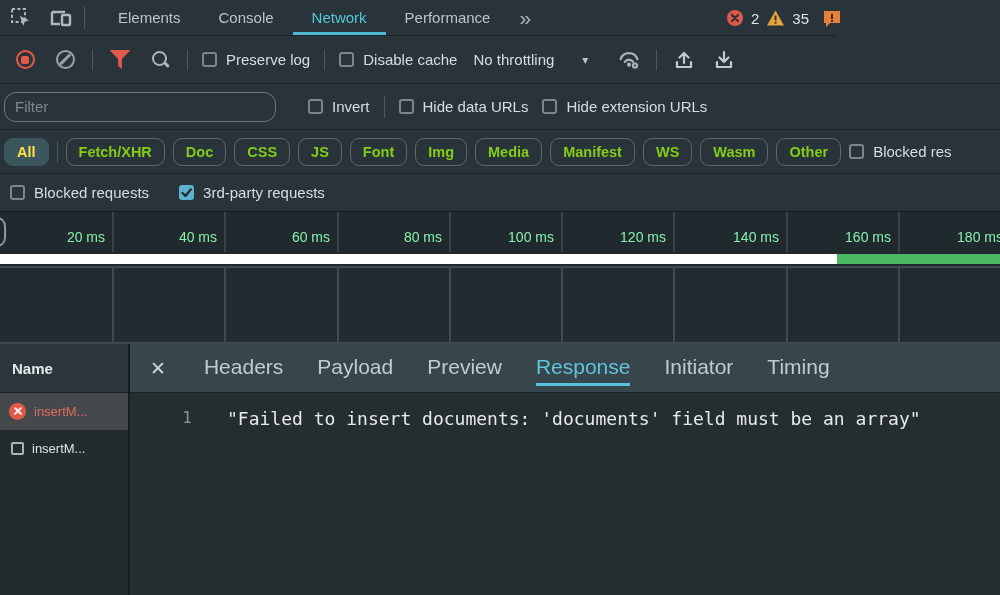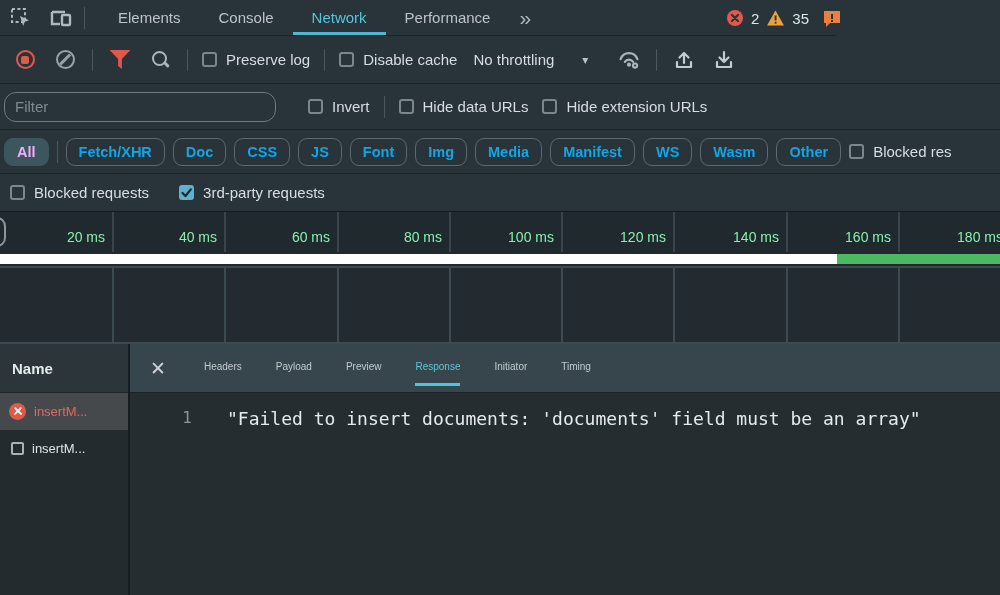--- a/index.html
+++ b/index.html
@@ -51,22 +51,22 @@
     border-bottom:1px solid #1c2428; display:flex; align-items:center; gap:14px; padding:0 4px; }
   .filter-input { width:272px; height:30px; border:1.5px solid #6e7b81; border-radius:12px;
     background:transparent; color:#d8dde0; font-size:15px; padding:0 10px;
     font-family:"Liberation Sans", sans-serif; margin-right:18px; }
   .filter-input::placeholder { color:#7e8a90; }
 
   
   .chipsrow { left:0; top:130px; width:1000px; height:44px; background:#28343a;
     border-bottom:1px solid #1c2428; display:flex; align-items:center; gap:8px; padding:0 4px; overflow:hidden; }
   .chip { height:28px; display:flex; align-items:center; padding:0 12px; border:1.5px solid #5b686e;
-    border-radius:9px; font-size:14.5px; font-weight:600; color:#0ea5e9; white-space:nowrap; }
-  .chip.selected { background:#3c565e; border-color:#3c565e; color:#f0abfc; }
+    border-radius:9px; font-size:14.5px; font-weight:600; color:#84cc16; white-space:nowrap; }
+  .chip.selected { background:#3c565e; border-color:#3c565e; color:#fde047; }
   .chips-cb { display:flex; align-items:center; gap:9px; margin-left:0; }
 
   
   .blockedrow { left:0; top:174px; width:1000px; height:38px; background:#28343a;
     border-bottom:1px solid #141b1f; display:flex; align-items:center; gap:9px; padding:0 10px; }
   .gap26 { width:12px; }
 
   
   .ruler { left:0; top:212px; width:1000px; height:40px; background:#20292d; overflow:hidden; }
   .gridline { position:absolute; top:0; bottom:0; width:2px; background:#39454b; }
@@ -98,21 +98,21 @@
   .err-ic { width:17px; height:17px; border-radius:50%; background:#e2584a; position:relative; flex:0 0 auto; }
   .err-ic::before,.err-ic::after { content:""; position:absolute; left:3.5px; top:7.2px; width:10px; height:2.4px;
     background:#fdf2f0; border-radius:1px; }
   .err-ic::before { transform:rotate(45deg); } .err-ic::after { transform:rotate(-45deg); }
   .doc-ic { width:13px; height:13px; border:2px solid #aab4b8; border-radius:2px; flex:0 0 auto; margin-left:2px; }
 
   .detail { position:absolute; left:130px; top:0; right:0; height:251px; }
   .dtabs { height:49px; background:#37454d; display:flex; align-items:stretch; gap:34px; padding-left:20px;
     border-bottom:1px solid #1c2428; }
   .dclose { display:flex; align-items:center; font-size:19px; color:#cdd3d6; margin-right:4px; }
-  .dtab { display:flex; align-items:center; font-size:10px; color:#c3cbce; border-bottom:3px solid transparent;
+  .dtab { display:flex; align-items:center; font-size:21px; color:#c3cbce; border-bottom:3px solid transparent;
     margin-bottom:6px; padding-top:6px; }
   .dtab.active { color:#5fc6da; border-bottom-color:#54c3d9; }
   .resp-line { display:flex; padding-top:15px; font-family:"DejaVu Sans Mono", monospace; }
   .resp-gutter { width:62px; text-align:right; font-size:16px; color:#89959b; flex:0 0 auto; }
   .resp-code { padding-left:35px; font-size:18px; color:#e6eaec; white-space:nowrap; }
 
   svg { display:block; }
 </style>
 </head>
 <body>

